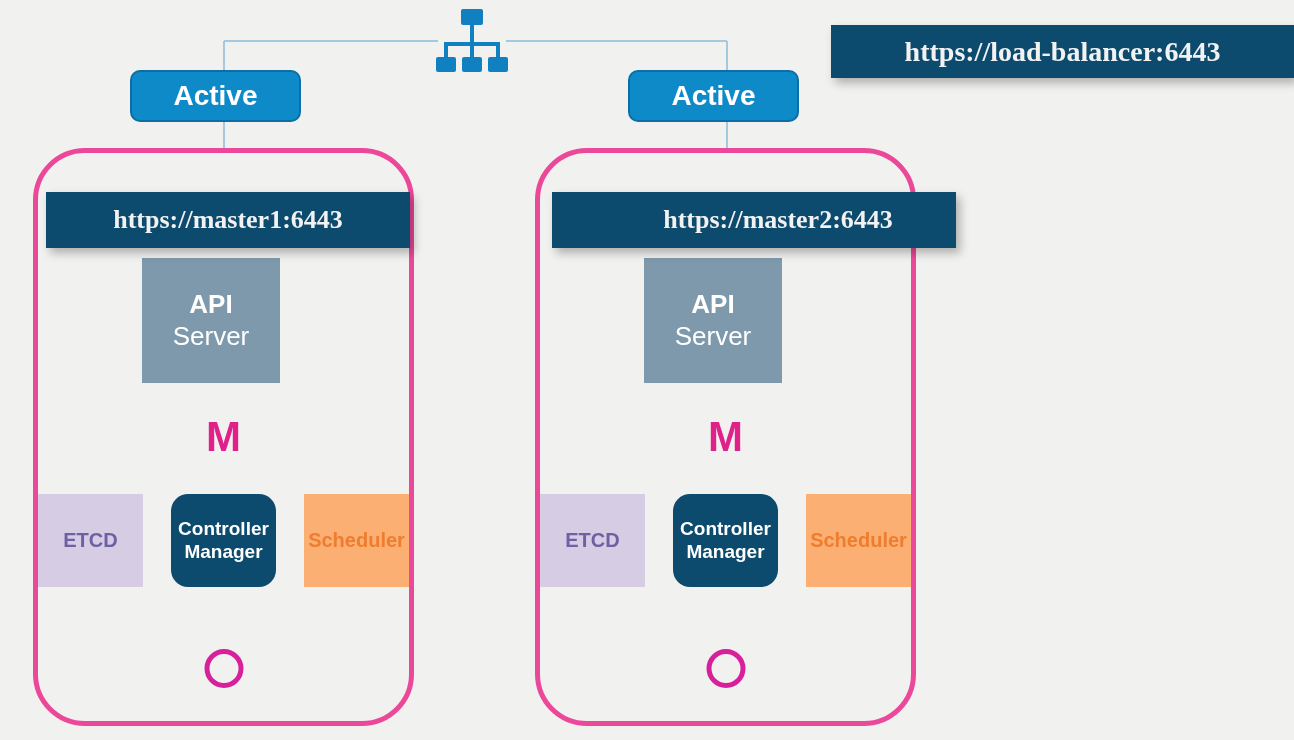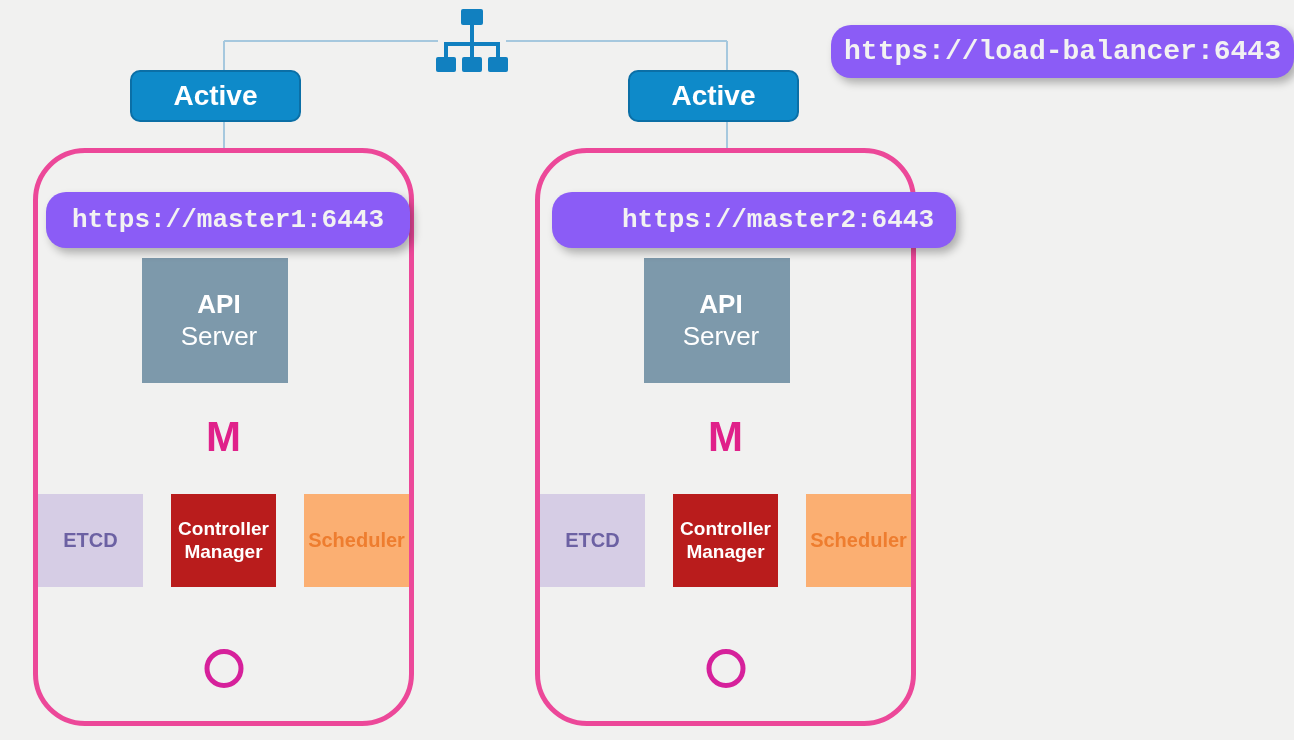--- a/index.html
+++ b/index.html
@@ -16,31 +16,30 @@
   .line { position: absolute; background: #a6c8de; z-index: 1; }
   .line.h { height: 2px; }
   .line.v { width: 2px; }
 
   
   .lb-icon { position: absolute; left: 436px; top: 8px; width: 72px; height: 66px; z-index: 2; }
 
   
   .url-label {
     position: absolute;
-    background: #8b5cf6;
+    background: #0c4a6e;
     color: #f2f2f2;
-    font-family: Liberation Mono, monospace;
+    font-family: Liberation Serif, serif;
     font-weight: bold;
     display: flex;
     align-items: center;
     justify-content: center;
     white-space: nowrap;
     box-shadow: 4px 5px 9px rgba(0,0,0,0.28);
     z-index: 5;
-    border-radius: 20px;
   }
   .lb-label { left: 831px; top: 25px; width: 463px; height: 53px; font-size: 28px; }
   .node-url { top: 39px; height: 56px; font-size: 26px; }
 
   
   .active-badge {
     position: absolute;
     top: 70px;
     width: 171px;
     height: 52px;
@@ -74,21 +73,20 @@
     top: 105px;
     width: 138px;
     height: 125px;
     background: #7d99ab;
     color: #ffffff;
     display: flex;
     flex-direction: column;
     align-items: center;
     justify-content: center;
     text-align: center;
-    padding-left: 8px;
   }
   .api-l1 { font-size: 26px; font-weight: bold; line-height: 1.2; }
   .api-l2 { font-size: 26px; font-weight: 400; line-height: 1.2; }
 
   .m-letter {
     position: absolute;
     top: 262px;
     left: 0;
     width: 100%;
     text-align: center;
@@ -111,21 +109,21 @@
     width: 108px;
     height: 93px;
     display: flex;
     align-items: center;
     justify-content: center;
     text-align: center;
     box-sizing: border-box;
     padding: 4px;
   }
   .component.etcd      { background: #d6cde5; color: #6c61a3; font-size: 20px; font-weight: bold; }
-  .component.controller{ background: #b91c1c; color: #ffffff; font-size: 19px; font-weight: 600; line-height: 1.2; }
+  .component.controller{ background: #0c4a6e; color: #ffffff; font-size: 19px; font-weight: 600; line-height: 1.2; border-radius: 17px; }
   .component.scheduler { background: #fbaf72; color: #ee7d2f; font-size: 20px; font-weight: 600; }
 
   .node-circle {
     position: absolute;
     top: 496px;
     left: 50%;
     transform: translateX(-50%);
     width: 29px;
     height: 29px;
     border: 5px solid #d6219b;

